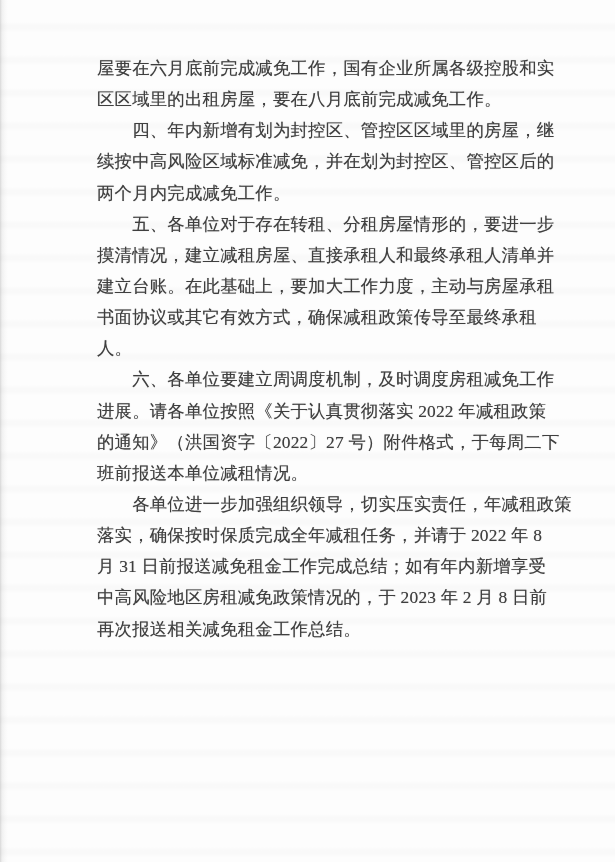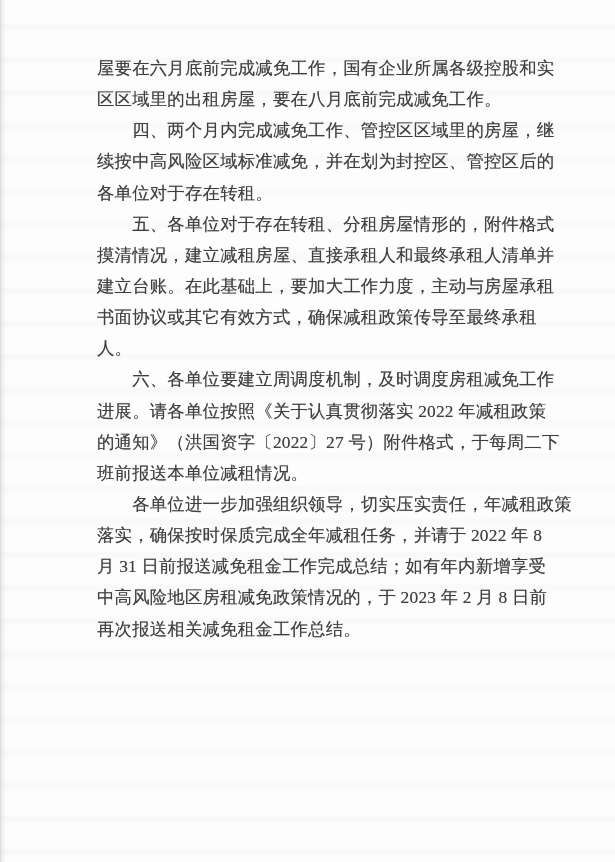--- a/index.html
+++ b/index.html
@@ -67,27 +67,27 @@
 
   <div class="text-block">
 
     <p class="para">
       <span class="line">屋要在六月底前完成减免工作，国有企业所属各级控股和实</span>
       <span class="line">区区域里的出租房屋，要在八月底前完成减免工作。</span>
     </p>
 
 
     <p class="para">
-      <span class="line">　　四、两个月内完成减免工作、管控区区域里的房屋，继</span>
+      <span class="line">　　四、年内新增有划为封控区、管控区区域里的房屋，继</span>
       <span class="line">续按中高风险区域标准减免，并在划为封控区、管控区后的</span>
-      <span class="line">各单位对于存在转租。</span>
+      <span class="line">两个月内完成减免工作。</span>
     </p>
 
     <p class="para">
-      <span class="line">　　五、各单位对于存在转租、分租房屋情形的，附件格式</span>
+      <span class="line">　　五、各单位对于存在转租、分租房屋情形的，要进一步</span>
       <span class="line">摸清情况，建立减租房屋、直接承租人和最终承租人清单并</span>
       <span class="line">建立台账。在此基础上，要加大工作力度，主动与房屋承租</span>
       <span class="line">书面协议或其它有效方式，确保减租政策传导至最终承租</span>
       <span class="line">人。</span>
     </p>
 
     <p class="para">
       <span class="line">　　六、各单位要建立周调度机制，及时调度房租减免工作</span>
       <span class="line">进展。请各单位按照《关于认真贯彻落实 2022 年减租政策</span>
       <span class="line">的通知》（洪国资字〔2022〕27 号）附件格式，于每周二下</span>

